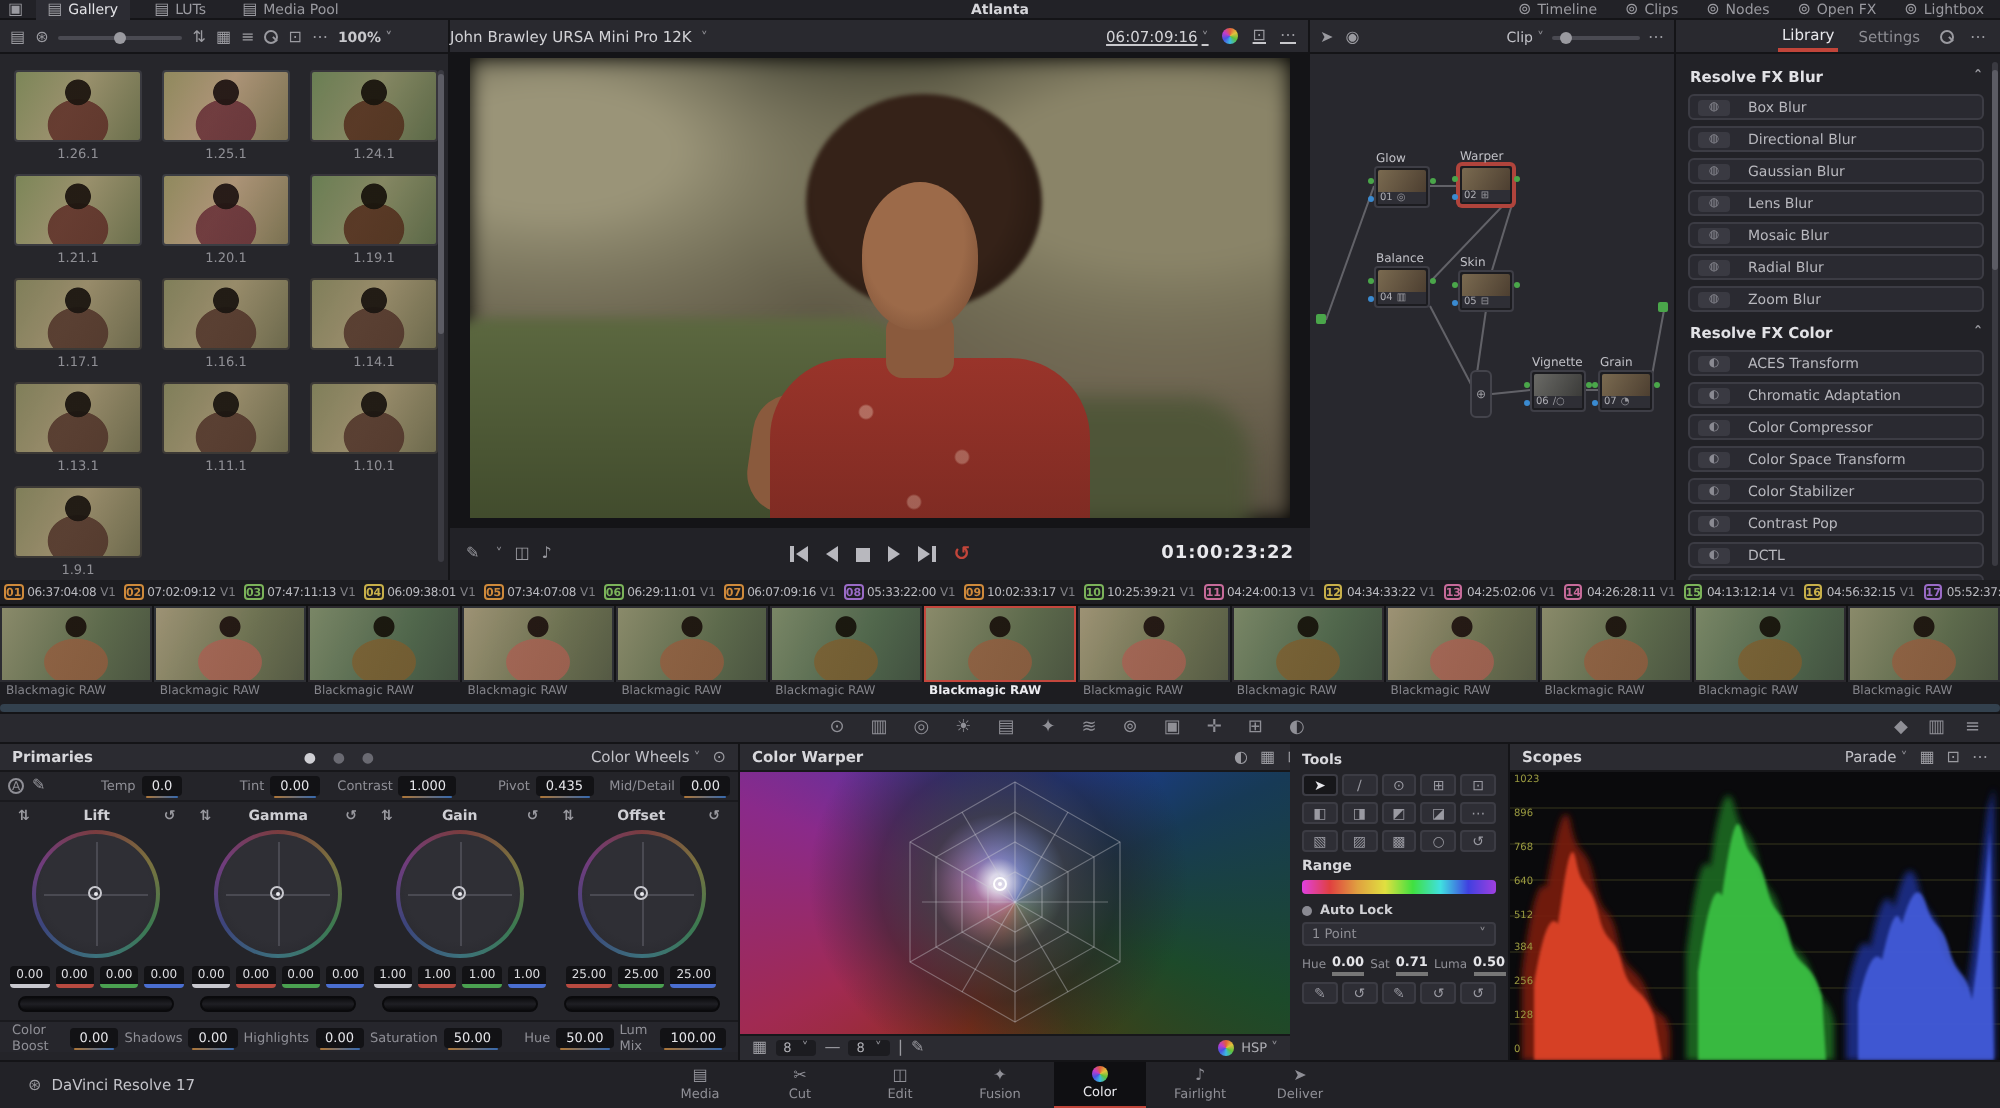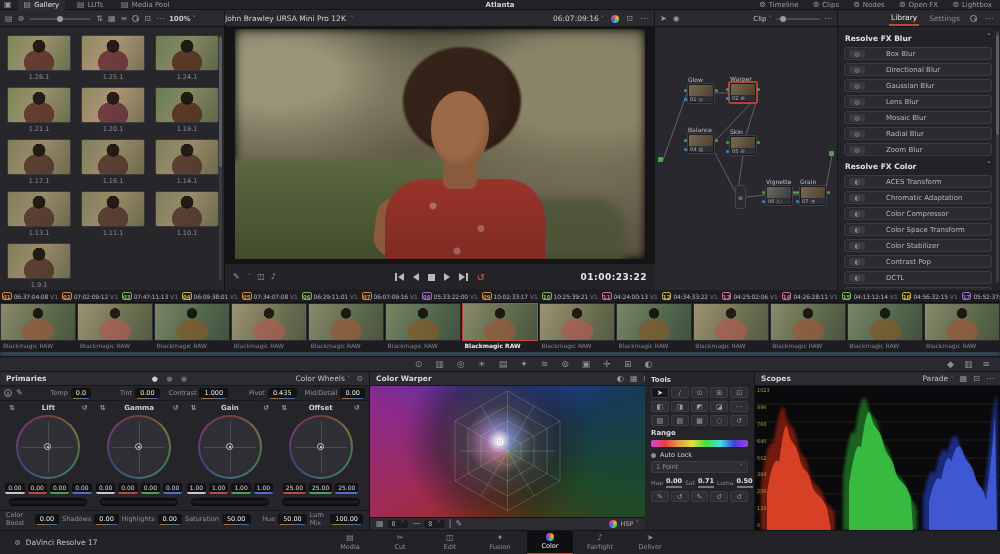--- a/index.html
+++ b/index.html
@@ -84,21 +84,21 @@
   .node .nart{position:absolute;left:1px;top:1px;right:1px;height:12px;background:linear-gradient(120deg,#7a6a50,#4c3e30);border-radius:1px;}
   .node .nbar{position:absolute;left:1px;bottom:1px;right:1px;height:6px;background:#2e2e35;font-size:5px;color:#aeaeb4;display:flex;align-items:center;gap:2px;padding:0 1px;}
   .port{position:absolute;width:5px;height:5px;background:#4aa64a;border-radius:1px;}
   .ndot{position:absolute;width:3px;height:3px;border-radius:50%;}
   .ndot.g{background:#4aa64a;}
   .ndot.b{background:#3a8ad0;}
   #mixerNode{position:absolute;width:11px;height:24px;background:#2a2a31;border:1px solid #44444c;border-radius:3px;color:#9a9aa0;font-size:6px;display:flex;align-items:center;justify-content:center;}
   
   #library{position:absolute;left:838px;top:27px;width:162px;height:263px;background:#222227;overflow:hidden;padding:4px 8px 0 6px;}
   .lib-sec-title{display:flex;justify-content:space-between;align-items:center;font-size:7.5px;font-weight:bold;color:#e2e2e6;padding:3px 1px 4px;}
-  .lib-item{display:flex;align-items:center;gap:21px;height:13px;margin-bottom:3px;background:#2a2a31;border:1px solid #3c3c44;border-radius:3px;padding:0 4px;}
+  .lib-item{display:flex;align-items:center;gap:9px;height:13px;margin-bottom:3px;background:#2a2a31;border:1px solid #3c3c44;border-radius:3px;padding:0 4px;}
   .lib-ico{width:16px;height:8px;border-radius:2px;background:#3a3a42;color:#8a8a92;font-size:6px;line-height:8px;text-align:center;}
   .lib-item span.lbl{font-size:7px;color:#b8b8be;}
   
   #timeline{position:absolute;left:0;top:290px;width:1000px;height:66px;background:#1d1d21;}
   #ruler{display:flex;height:13px;border-bottom:1px solid #111;overflow:hidden;}
   .rc{flex:0 0 58.8px;display:flex;align-items:center;gap:2px;padding:0 2px;font-size:6px;color:#b9b9bf;}
   .rc .badge{min-width:9px;height:8px;border:1px solid;border-radius:2px;font-size:5.5px;line-height:8px;text-align:center;font-weight:bold;}
   .rc .tc{letter-spacing:-0.2px;}
   .rc .v1{margin-left:auto;color:#7e7e84;}
   #thumbStrip{display:flex;height:38px;gap:1px;background:#141417;}
@@ -257,21 +257,21 @@
       <span class="search-ico"></span>
       <span class="ico">⊡</span>
       <span class="ico">⋯</span>
       <span style="font-size:7px;color:#c8c8cc;font-weight:bold;"><span>100%</span><span class="chev">˅</span></span>
     </div>
     <div id="viewerHeader">
       <div style="flex:1;">
         <span style="font-size:7.5px;color:#d2d2d6;">John Brawley URSA Mini Pro 12K</span>
         <span class="chev">˅</span>
       </div>
-      <div style="display:flex;align-items:center;gap:7px;padding-right:6px;">
+      <div style="display:flex;align-items:flex-start;gap:7px;padding-right:6px;text-decoration:underline;">
         <span style="font-size:7.5px;color:#d2d2d6;"><span>06:07:09:16</span><span class="chev">˅</span></span>
         <span class="colorwheel-mini"></span>
         <span class="ico">⊡</span>
         <span class="ico">⋯</span>
       </div>
     </div>
     <div id="nodeHeader">
       <span class="ico">➤</span>
       <span class="ico">◉</span>
       <span style="margin-left:auto;display:flex;align-items:center;gap:4px;">
@@ -1031,21 +1031,21 @@
       <span class="tp-btn">▧</span>
         <span class="tp-btn">▨</span>
         <span class="tp-btn">▩</span>
         <span class="tp-btn">○</span>
         <span class="tp-btn">↺</span>
     </div>
     <div class="tp-title">Range</div>
     <div id="rangeBar"></div>
     <div class="al-row">
       <span class="al-dot"></span>
-      <span style="font-size:6.5px;font-weight:normal;color:#d0d0d4;">Auto Lock</span>
+      <span style="font-size:6.5px;font-weight:bold;color:#d0d0d4;">Auto Lock</span>
     </div>
     <div class="dd">
         <span>1 Point</span>
         <span class="chev">˅</span>
       </div>
     <div class="hsl-row">
       <span>Hue</span>
         <b>0.00</b>
       <span>Sat</span>
         <b>0.71</b>

